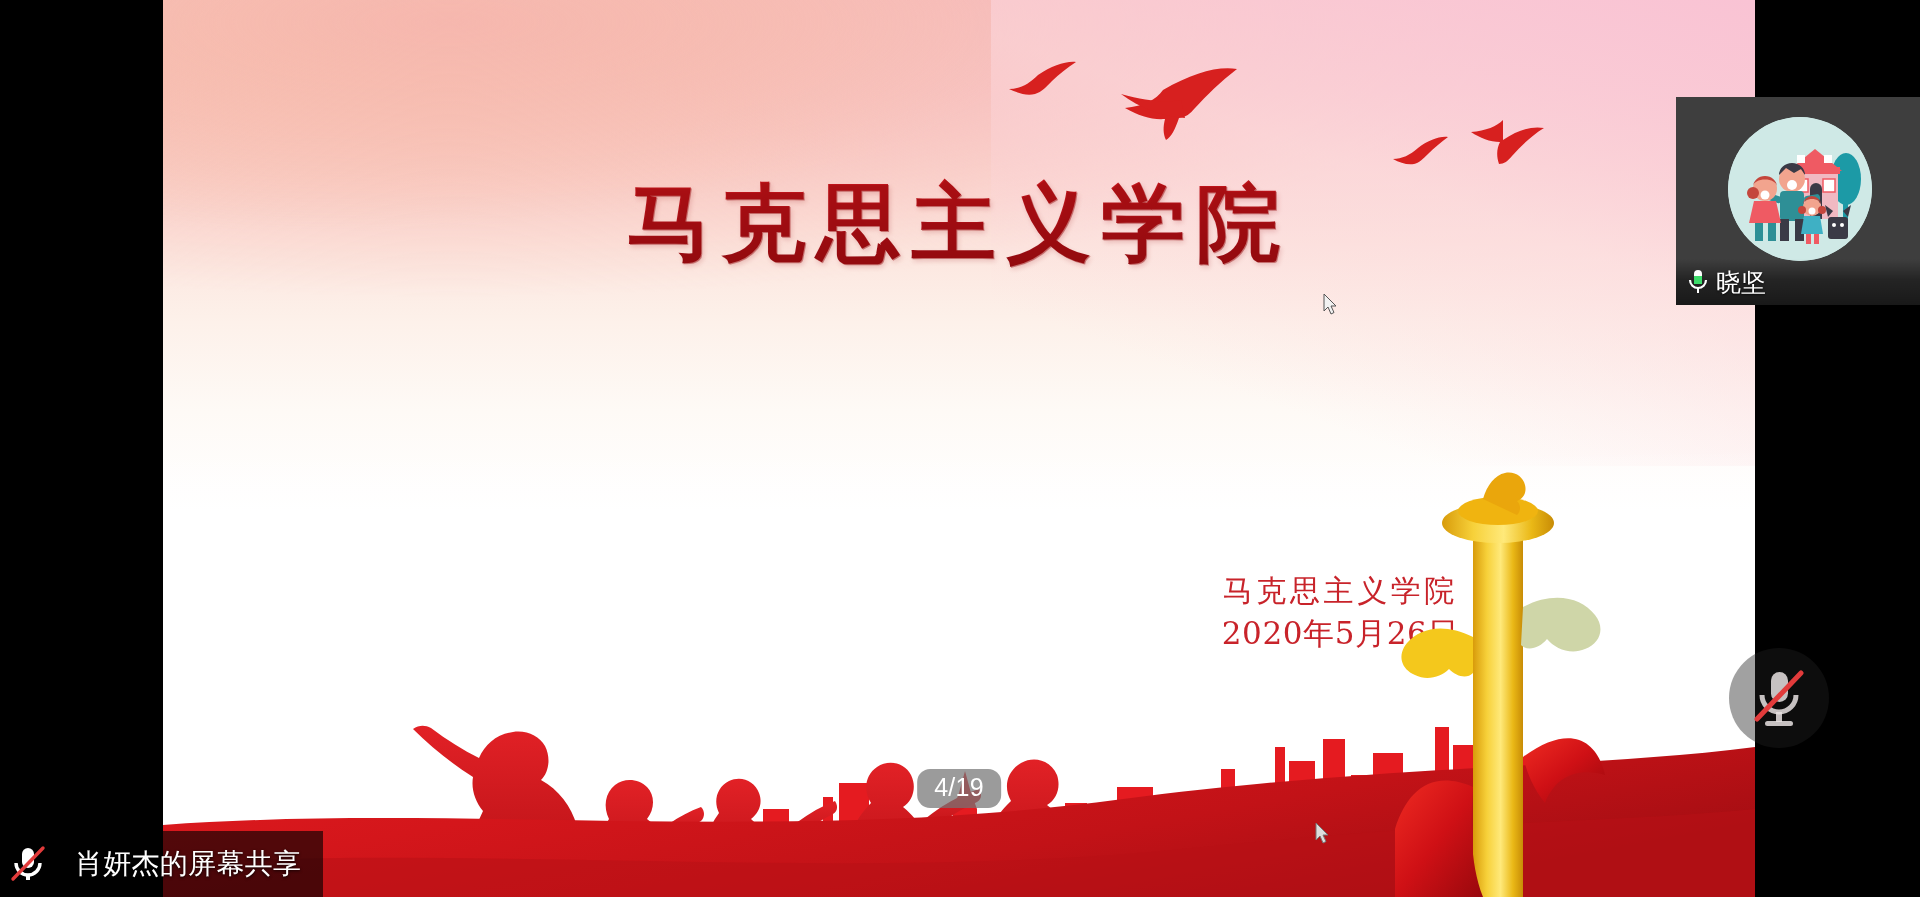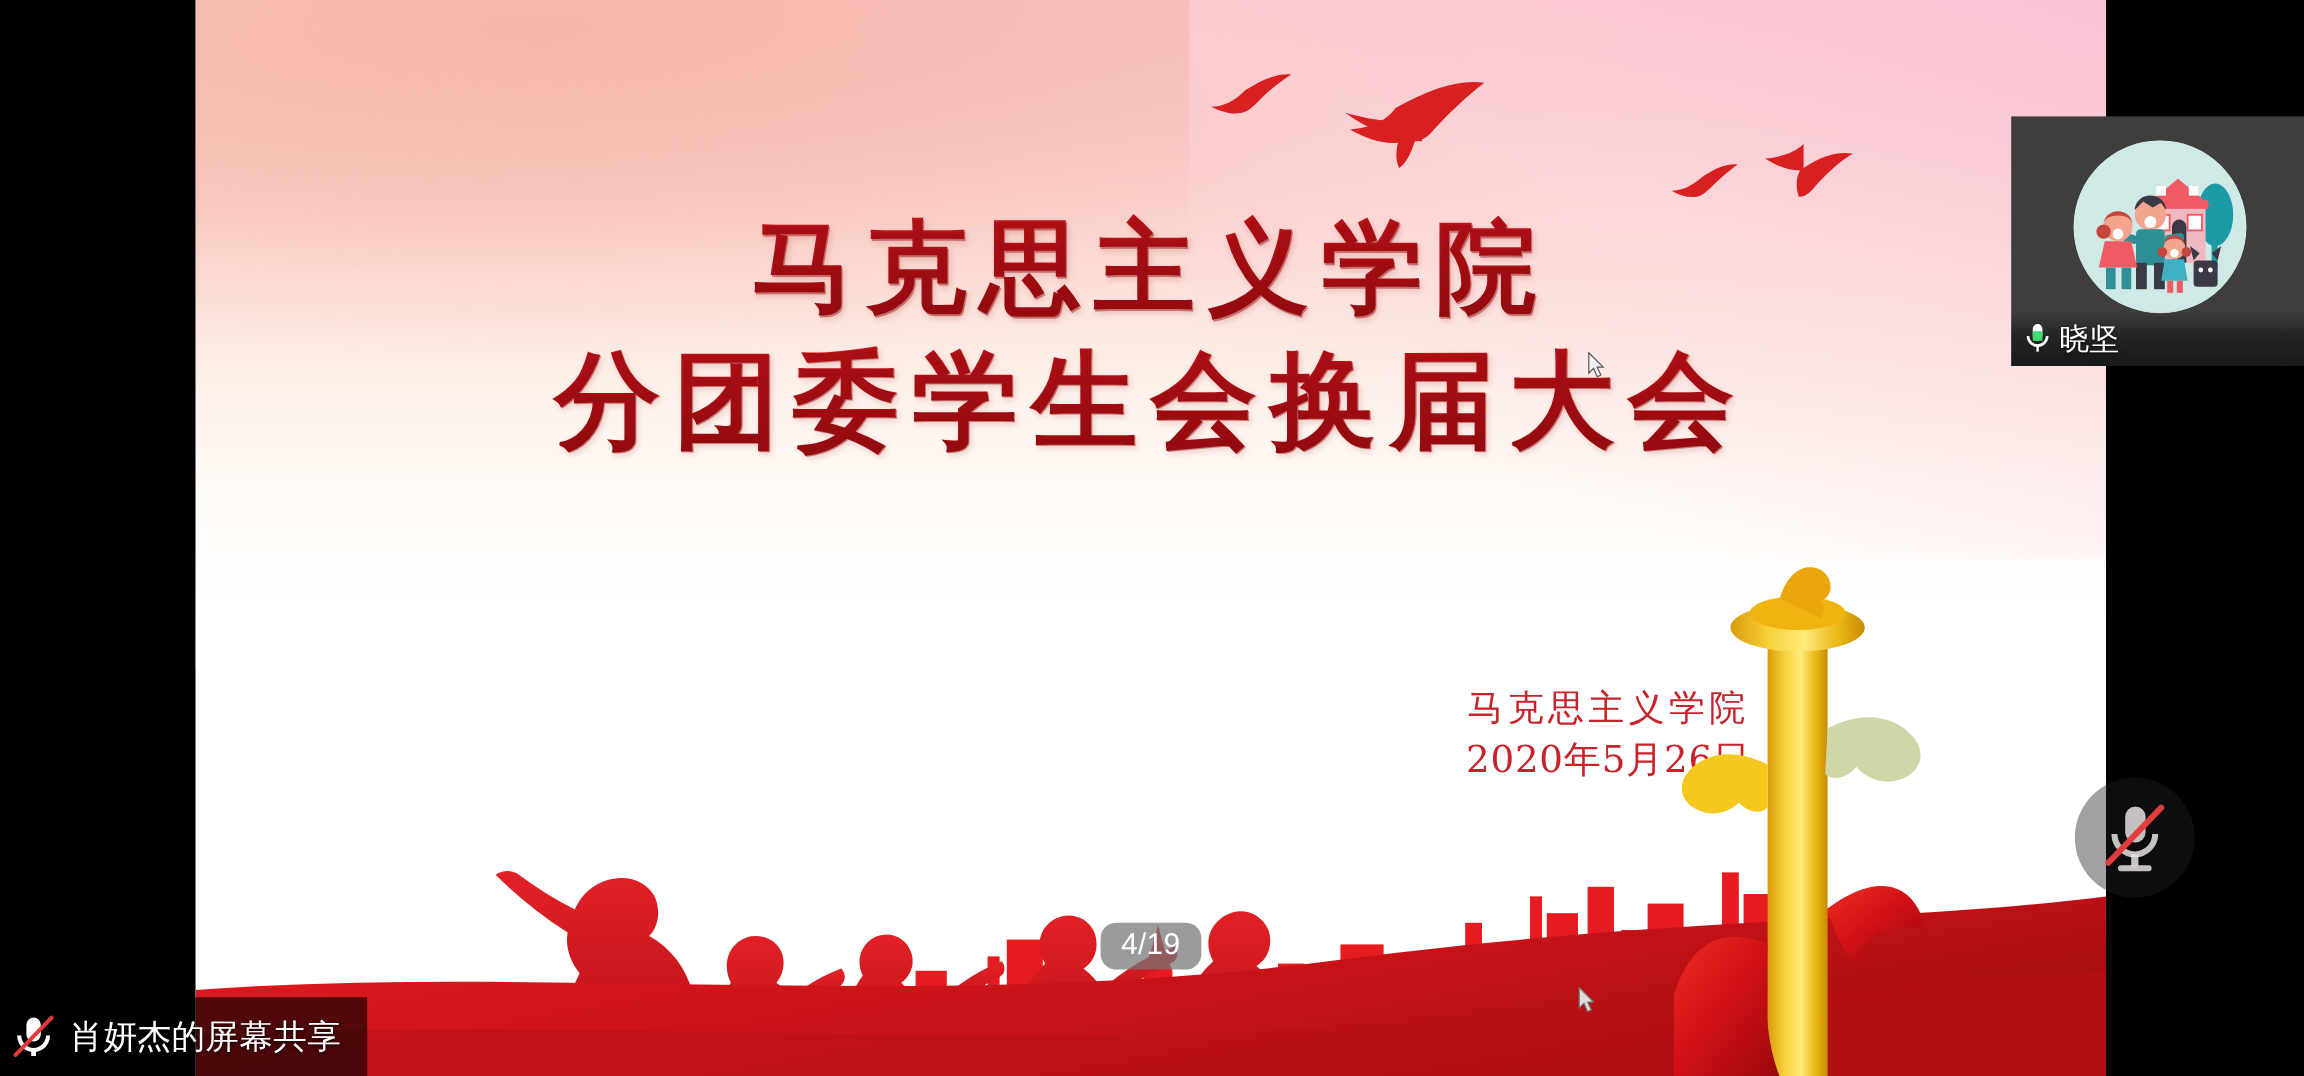--- a/index.html
+++ b/index.html
@@ -169,21 +169,21 @@
     background:rgba(30,30,30,.42);
     display:flex; align-items:center; justify-content:center;
   }
 
   
   #share-bar {
     position:absolute;
     left:0; bottom:0;
     height:66px;
     display:flex; align-items:center;
-    gap:10px;
+    gap:27px;
     padding:0 22px 0 8px;
     background:rgba(0,0,0,.62);
   }
   .share-label {
     color:#ffffff;
     font-size:28px;
     font-family:"Liberation Sans", sans-serif;
     letter-spacing:.01em;
     text-shadow:0 1px 3px rgba(0,0,0,.9);
   }
@@ -204,21 +204,20 @@
         <path d="M875 75 c14 -9 27 -14 38 -13 c-9 6 -17 12 -24 19 c-6 6 -10 11 -17 13 c-9 2 -17 -1 -26 -5 c11 0 20 -5 29 -14 z"></path>
         <path d="M1000 90 c30 -17 54 -24 74 -21 c-17 13 -30 26 -42 39 c-5 6 -9 9 -16 10 c-4 12 -8 19 -13 22 c-3 -6 -3 -13 -1 -21 c-13 1 -26 -3 -40 -11 c19 -2 31 -8 38 -18 z"></path>
         <path d="M1022 118 c-24 -2 -45 -10 -64 -24 c25 7 45 9 60 6 z"></path>
         <path d="M1255 148 c11 -8 21 -12 30 -11 c-7 5 -14 11 -20 17 c-5 5 -9 9 -14 10 c-7 1 -14 -1 -21 -5 c9 0 17 -4 25 -11 z"></path>
         <path d="M1340 140 c16 -11 30 -14 41 -12 c-13 8 -23 18 -32 28 c-4 5 -8 8 -13 8 c-3 -9 -2 -16 1 -22 c-10 0 -20 -4 -29 -10 c15 -1 26 -6 32 -12 z"></path>
       </g>
     </svg>
 
     <div class="title-block">
       <div class="title-line title-line-1">马克思主义学院</div>
-      <div class="title-line title-line-2">分团委学生会换届大会</div>
     </div>
 
     <div class="subtitle">
       <div class="subtitle-org">马克思主义学院</div>
       <div class="subtitle-date">2020年5月26日</div>
     </div>
 
     <svg class="bottom-art" viewBox="0 0 1592 300" preserveAspectRatio="none">
       <defs>
         <linearGradient id="waveGrad" x1="0" y1="0" x2="1" y2="0.5">

